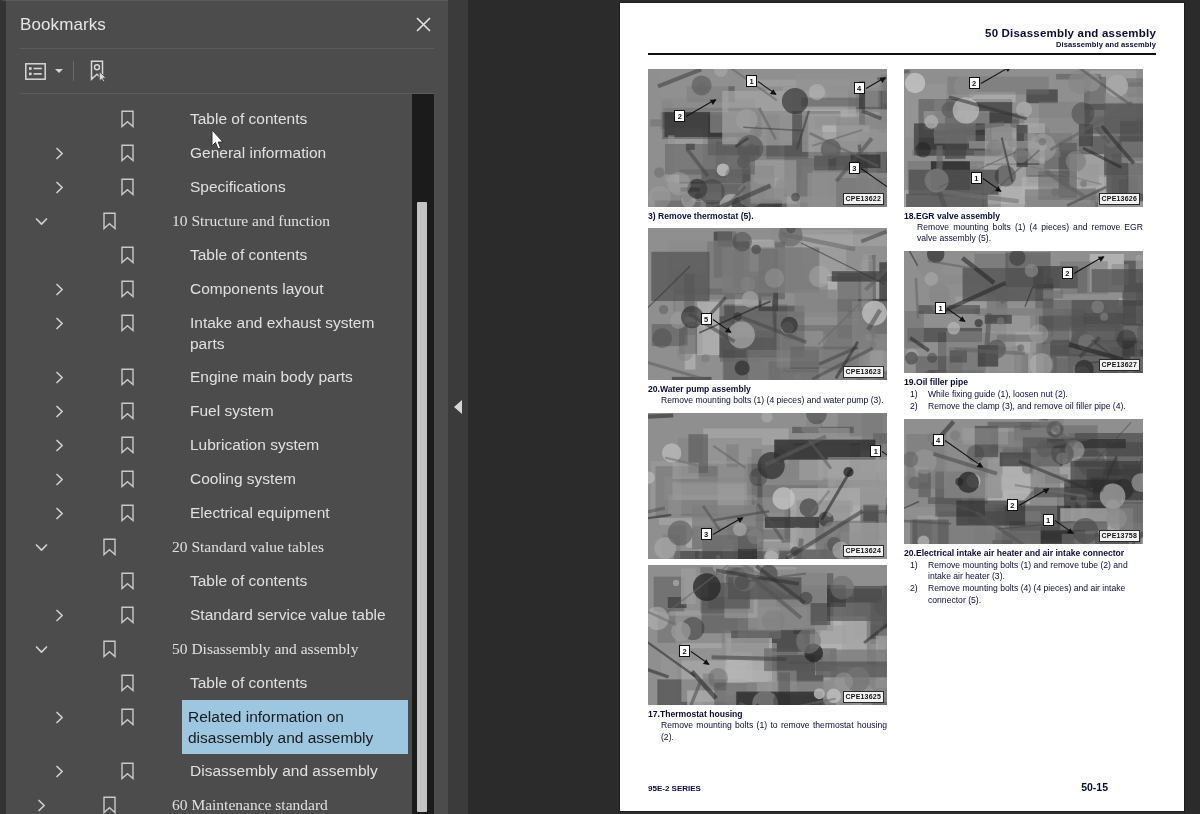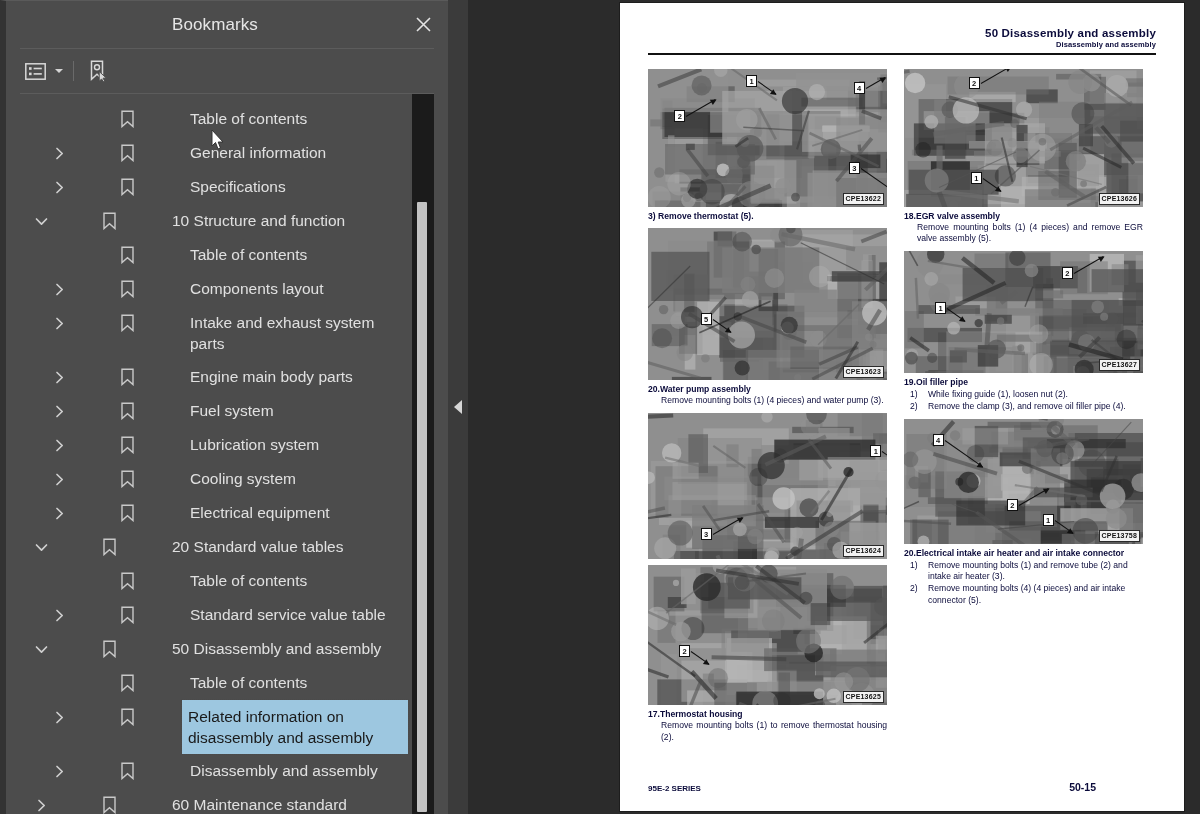--- a/index.html
+++ b/index.html
@@ -19,21 +19,20 @@
     background: #4c4c4c;
     border-left: 6px solid #333333;
     border-top: 1px solid #5a5a5a;
     display: flex; flex-direction: column;
   }
   .bm-header {
     height: 47px; flex: 0 0 47px;
     display: flex; align-items: center;
     padding: 0 12px 0 14px;
     position: relative;
-    text-align: center;
   }
   .bm-title {
     color: #e6e6e6; font-size: 17px; letter-spacing: .1px;
     flex: 1 1 auto; user-select: none;
   }
   .bm-close {
     width: 26px; height: 26px; display: flex; align-items: center; justify-content: center;
     color: #e3e3e3; cursor: pointer;
   }
   .bm-close svg { display: block; }
@@ -91,21 +90,21 @@
   .bm-row .bm-label {
     padding: 6px 0 6px 8px; line-height: 21px;
     white-space: normal;
   }
   .bm-row.selected .bm-label {
     background: #9dc7e0; color: #1a1a1a;
     outline: 1px dotted #4a4a4a; outline-offset: 0px;
     flex: 1 1 auto; padding-left: 6px; padding-right: 6px;
     margin-right: 2px;
   }
-  .lvl0 { padding-left: 8px; }
+  .lvl0 { padding-left: 8px; font-family: Liberation Serif, serif; }
   .lvl1 { padding-left: 26px; }
 
   
   .bm-scroll {
     position: absolute; right: 0px; top: 0; width: 22px; bottom: 0;
     background: #1b1b1b;
   }
   .bm-scroll-thumb {
     position: absolute; left: 5px; width: 10px; top: 108px; height: 610px;
     background: #c3c3c3; border-radius: 1px; cursor: pointer;
@@ -173,21 +172,21 @@
   .cap .cap-body.just { text-align: justify; }
   .cap ol.sub { margin: 1px 0 0 0; padding-left: 24px; list-style: none; }
   .cap ol.sub li { position: relative; margin-top: .5px; }
   .cap ol.sub li .num { position: absolute; left: -18px; }
 
   .pg-footer {
     position: absolute; left: 28px; right: 28px; bottom: 18px;
     display: flex; justify-content: space-between; align-items: baseline;
   }
   .pg-footer .ser { font-size: 8px; font-weight: bold; color: #0b0b3b; }
-  .pg-footer .pno { font-size: 10.5px; font-weight: bold; color: #0b0b3b; margin-right: 60px; }
+  .pg-footer .pno { font-size: 10.5px; font-weight: bold; color: #0b0b3b; margin-right: 48px; }
 
   
   .mouse-cursor { position: absolute; left: 203px; top: 128px; width: 20px; height: 26px; pointer-events: none; }
 </style>
 </head>
 <body>
 
 <div id="app">
 
   <div class="bm-panel">

